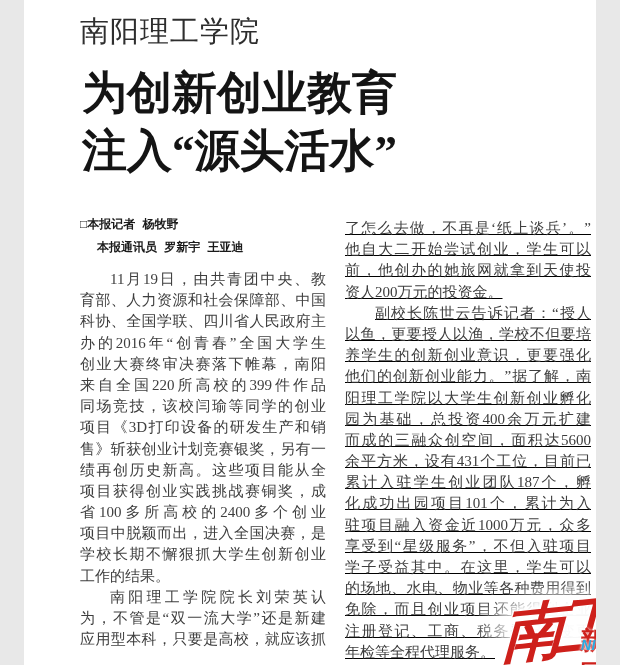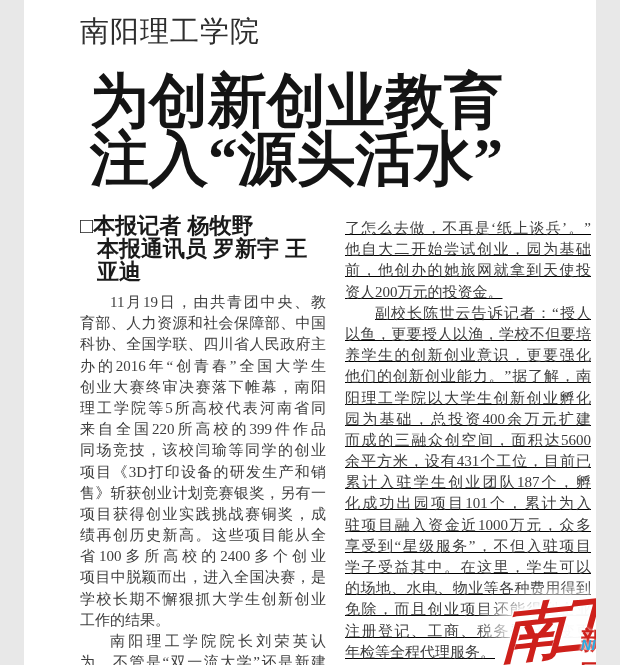--- a/index.html
+++ b/index.html
@@ -1,26 +1,26 @@
 <!DOCTYPE html>
 <html lang="zh"><head>
 <meta charset="utf-8">
 <style>
   html,body{margin:0;padding:0;}
   body{background:#e8e8e8;font-family:"Liberation Serif","DejaVu Serif",serif;}
   .page{position:relative;width:572px;height:665px;background:#ffffff;overflow:hidden;margin:0 auto;}
 
   .kicker{position:absolute;left:56px;top:12px;font-size:29px;letter-spacing:1px;color:#2e2e2e;white-space:nowrap;}
-  .headline{position:absolute;left:54px;top:60px;margin:12px;font-size:59px;line-height:58px;font-weight:bold;color:#141414;letter-spacing:0;white-space:nowrap;}
+  .headline{position:absolute;left:54px;top:60px;margin:4px;font-size:45px;line-height:58px;font-weight:bold;color:#141414;letter-spacing:0;white-space:nowrap;}
 
   .col{position:absolute;top:214px;width:246px;}
   .col-left{left:56px;}
   .col-right{left:321px;}
 
-  .byline{font-family:Liberation Sans, sans-serif;font-weight:bold;font-size:22px;line-height:23px;color:#1a1a1a;}
+  .byline{font-family:Liberation Mono, monospace;font-weight:bold;font-size:12px;line-height:23px;color:#1a1a1a;}
   .byline .l2{padding-left:17px;}
 
   .body-lines{margin-top:9px;}
   .col-right .body-lines{margin-top:4px;text-decoration:underline;}
   .line{font-size:15px;line-height:21.2px;height:21.2px;color:#3e3e3e;
         text-align:justify;text-align-last:justify;-moz-text-align-last:justify;
         white-space:nowrap;}
   .line.indent{padding-left:30px;}
   .line.para-end{text-align-last:left;-moz-text-align-last:left;}
 
@@ -63,41 +63,40 @@
     <div class="byline">
       <div class="l1">□本报记者 杨牧野</div>
       <div class="l2">本报通讯员 罗新宇 王亚迪</div>
     </div>
     <div class="body-lines">
         <div class="line indent">11月19日，由共青团中央、教</div>
         <div class="line">育部、人力资源和社会保障部、中国</div>
         <div class="line">科协、全国学联、四川省人民政府主</div>
         <div class="line">办的2016年“创青春”全国大学生</div>
         <div class="line">创业大赛终审决赛落下帷幕，南阳</div>
-        <div class="line">理工学院等5所高校代表河南省同</div>
         <div class="line">来自全国220所高校的399件作品</div>
         <div class="line">同场竞技，该校闫瑜等同学的创业</div>
         <div class="line">项目《3D打印设备的研发生产和销</div>
         <div class="line">售》斩获创业计划竞赛银奖，另有一</div>
+        <div class="line">绩再创历史新高。这些项目能从全</div>
         <div class="line">项目获得创业实践挑战赛铜奖，成</div>
-        <div class="line">绩再创历史新高。这些项目能从全</div>
         <div class="line">省100多所高校的2400多个创业</div>
         <div class="line">项目中脱颖而出，进入全国决赛，是</div>
         <div class="line">学校长期不懈狠抓大学生创新创业</div>
         <div class="line para-end">工作的结果。</div>
         <div class="line indent">南阳理工学院院长刘荣英认</div>
         <div class="line">为，不管是“双一流大学”还是新建</div>
         <div class="line">应用型本科，只要是高校，就应该抓</div>
       </div>
   </div>
 
   <div class="col col-right">
     <div class="body-lines">
         <div class="line">了怎么去做，不再是‘纸上谈兵’。”</div>
-        <div class="line">他自大二开始尝试创业，园为基础</div>
+        <div class="line">他自大二开始尝试创业，学生可以</div>
         <div class="line">前，他创办的她旅网就拿到天使投</div>
         <div class="line para-end">资人200万元的投资金。</div>
         <div class="line indent">副校长陈世云告诉记者：“授人</div>
         <div class="line">以鱼，更要授人以渔，学校不但要培</div>
         <div class="line">养学生的创新创业意识，更要强化</div>
         <div class="line">他们的创新创业能力。”据了解，南</div>
         <div class="line">阳理工学院以大学生创新创业孵化</div>
         <div class="line">园为基础，总投资400余万元扩建</div>
         <div class="line">而成的三融众创空间，面积达5600</div>
         <div class="line">余平方米，设有431个工位，目前已</div>

